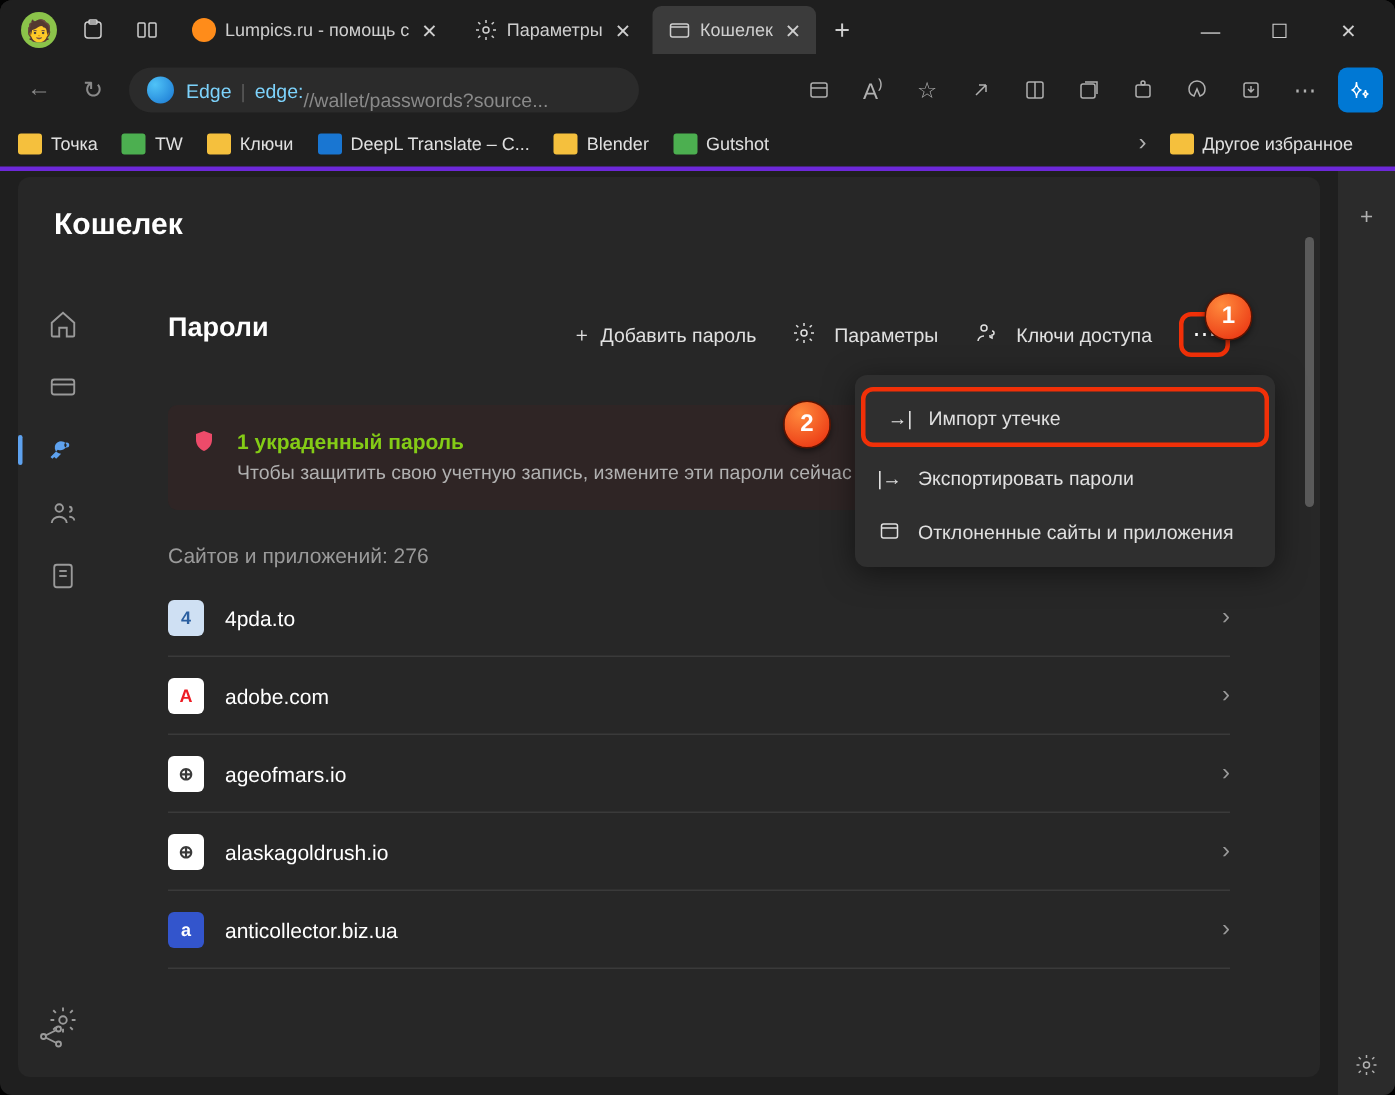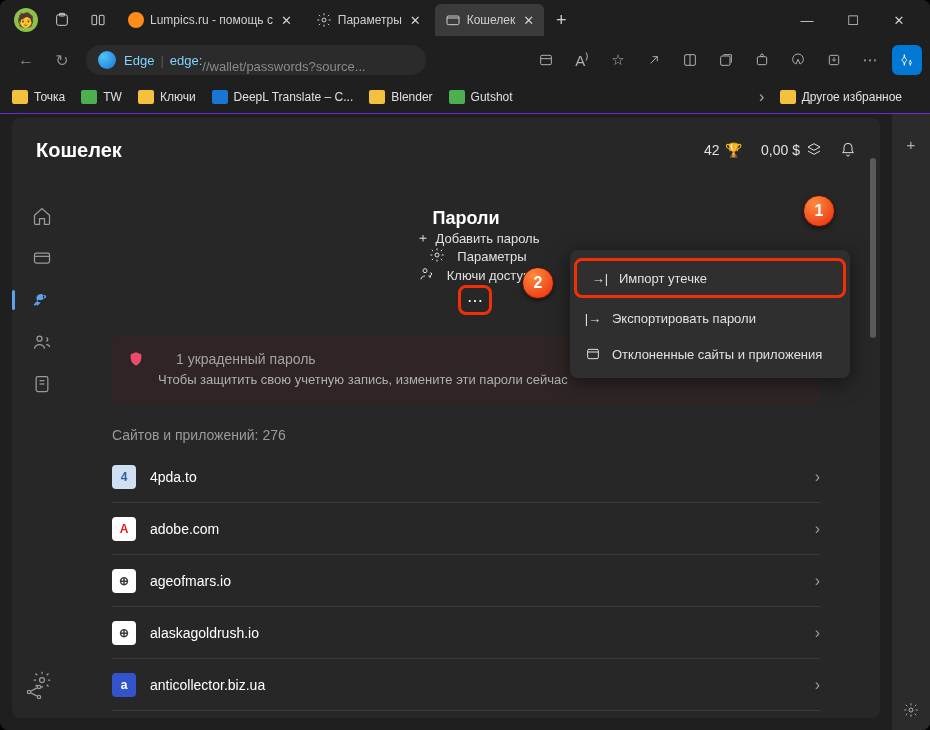--- a/index.html
+++ b/index.html
@@ -24,21 +24,21 @@
 .nav-btn { width: 36px; height: 32px; display: flex; align-items: center; justify-content: center; color: #8a8a8a; font-size: 16px; }
 .addr-field { flex: 1; height: 30px; background: #2b2b2b; border-radius: 15px; display: flex; align-items: center; padding: 0 12px; margin: 0 6px; color: #9a9a9a; font-size: 13px; max-width: 340px; }
 .edge-logo { width: 18px; height: 18px; border-radius: 50%; background: radial-gradient(circle at 30% 30%, #4fc3f7, #1976d2); margin-right: 8px; }
 .addr-text { color: #7dd3fc; }
 .addr-path { color: #8a8a8a; margin-top: 12px; }
 .addr-right { display: flex; align-items: center; margin-left: auto; }
 .addr-icon { width: 36px; height: 32px; display: flex; align-items: center; justify-content: center; color: #b0b0b0; font-size: 15px; }
 .copilot { width: 30px; height: 30px; background: #0078d4; border-radius: 6px; margin-left: 4px; display: flex; align-items: center; justify-content: center; }
 
 
-.bookbar { height: 34px; background: #1f1f1f; display: flex; align-items: center; padding: 0 12px; border-bottom: 1px solid #6d28d9; }
+.bookbar { height: 34px; background: #1f1f1f; display: flex; align-items: center; padding: 0 12px; border-bottom: 3px solid #6d28d9; }
 .bookmark { display: flex; align-items: center; color: #e0e0e0; font-size: 12px; margin-right: 16px; }
 .bm-icon { width: 16px; height: 14px; margin-right: 6px; border-radius: 2px; }
 .folder-icon { background: #f5c03d; }
 .bm-green { background: #4caf50; }
 .bm-blue { background: #1976d2; }
 
 
 .sidestrip { position: absolute; right: 0; top: 114px; width: 38px; background: #2b2b2b; bottom: 0; display: flex; flex-direction: column; align-items: center; padding-top: 10px; }
 .side-icon { width: 24px; height: 24px; margin: 8px 0; color: #b0b0b0; display: flex; align-items: center; justify-content: center; font-size: 15px; }
 
@@ -53,33 +53,33 @@
 .stat { display: flex; align-items: center; margin-left: 18px; }
 
 
 .leftnav { position: absolute; left: 0; top: 70px; width: 60px; bottom: 0; display: flex; flex-direction: column; align-items: center; padding-top: 10px; }
 .nav-item { width: 36px; height: 36px; display: flex; align-items: center; justify-content: center; color: #9a9a9a; margin-bottom: 6px; border-radius: 6px; position: relative; }
 .nav-item.active::before { content: ""; position: absolute; left: -12px; top: 8px; bottom: 8px; width: 3px; background: #5ea2ef; border-radius: 2px; }
 .nav-item.active { color: #5ea2ef; }
 
 
 .main { position: absolute; left: 60px; right: 20px; top: 70px; bottom: 0; padding: 20px 40px 0 40px; }
-.main-head { display: flex; align-items: center; margin-bottom: 20px; flex-direction: column; }
+.main-head { display: flex; margin-bottom: 32px; }
 .main-title { font-size: 18px; font-weight: 600; }
 .action-btn { display: flex; align-items: center; color: #e0e0e0; font-size: 13px; margin-left: 24px; }
 .action-btn svg, .action-btn span.ic { margin-right: 6px; }
 .more-btn { width: 34px; height: 30px; display: flex; align-items: center; justify-content: center; margin-left: 18px; border: 3px solid #f13008; border-radius: 8px; }
 
 
 .search-box { height: 40px; background: #1a1a1a; border-radius: 6px; display: flex; align-items: center; padding: 0 14px; color: #9a9a9a; font-size: 14px; margin-bottom: 18px; }
 
 
 .alert { background: #2f2525; border-radius: 6px; padding: 16px; display: flex; margin-bottom: 22px; position: relative; }
 .alert-icon { color: #ed4b6a; margin-right: 14px; font-size: 18px; }
-.alert-title { color: #a3a3a3; font-size: 14px; font-weight: 400; margin-bottom: 4px; margin-left: 18px; }
+.alert-title { color: #84cc16; font-size: 14px; font-weight: 700; margin-bottom: 4px; }
 .alert-text { color: #b0b0b0; font-size: 13px; line-height: 1.4; }
 .alert-link { position: absolute; right: 40px; top: 10px; color: #5ea2ef; font-size: 13px; width: 200px; }
 .alert-arrow { position: absolute; right: 14px; top: 18px; color: #5ea2ef; }
 
 .sites-label { color: #9a9a9a; font-size: 14px; margin-bottom: 8px; }
 .site-row { height: 52px; display: flex; align-items: center; border-bottom: 1px solid #3a3a3a; }
 .site-icon { width: 24px; height: 24px; border-radius: 4px; margin-right: 14px; display: flex; align-items: center; justify-content: center; font-size: 12px; }
 .site-name { color: #fff; font-size: 14px; font-weight: 500; }
 .site-arrow { margin-left: auto; color: #9a9a9a; }
 
@@ -257,37 +257,20 @@
           <path d="M12 2v3M12 19v3M4.2 4.2l2.1 2.1M17.7 17.7l2.1 2.1M2 12h3M19 12h3M4.2 19.8l2.1-2.1M17.7 6.3l2.1-2.1"></path>
         </svg>
       </div>
   </div>
 
   <div class="content">
     <div class="scroll"></div>
 
     <div class="wallet-head">
       <div class="wallet-title">Кошелек</div>
-      <div class="wallet-stats">
-        <div class="stat">
-            <span>42</span>
-            <span style="margin-left:6px">🏆</span>
-          </div>
-        <div class="stat">
-            <span>0,00 $</span>
-            <span style="margin-left:6px"><svg viewBox="0 0 24 24">
-                <path d="M3 9l9-5 9 5-9 5z M3 15l9 5 9-5"></path>
-              </svg></span>
-          </div>
-        <div class="stat">
-            <svg viewBox="0 0 24 24">
-              <path d="M6 8a6 6 0 0112 0v5l2 3H4l2-3zM10 19a2 2 0 004 0"></path>
-            </svg>
-          </div>
-      </div>
     </div>
 
     <div class="leftnav">
       <div class="nav-item">
           <svg viewBox="0 0 24 24">
             <path d="M3 11l9-8 9 8v10a1 1 0 01-1 1h-5v-7h-6v7H4a1 1 0 01-1-1z"></path>
           </svg>
         </div>
       <div class="nav-item">
           <svg viewBox="0 0 24 24">

